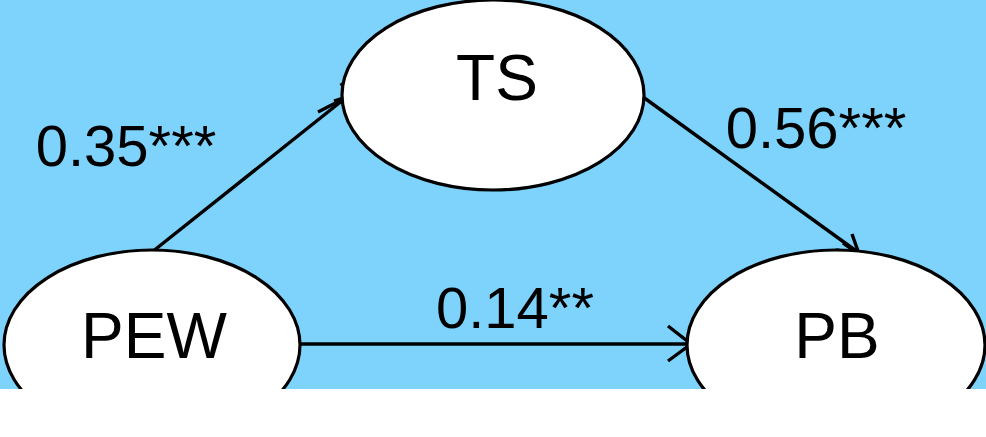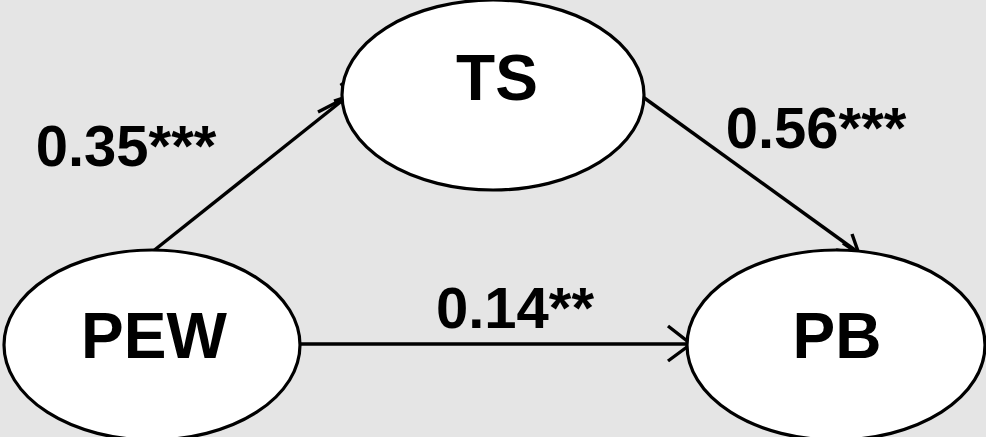--- a/index.html
+++ b/index.html
@@ -6,24 +6,23 @@
     margin: 0;
     padding: 0;
     background: #ffffff;
   }
   body {
     font-family: "Liberation Sans", sans-serif;
   }
   #diagram-root {
     position: relative;
     width: 986px;
-    height: 437px;
-    background: #e5e5e5;
+    height: 389px;
+    background: #7dd3fc;
     overflow: hidden;
-    font-weight: bold;
   }
   #diagram-svg {
     position: absolute;
     top: 0;
     left: 0;
     width: 986px;
     height: 437px;
     display: block;
   }
   .node-ellipse {

